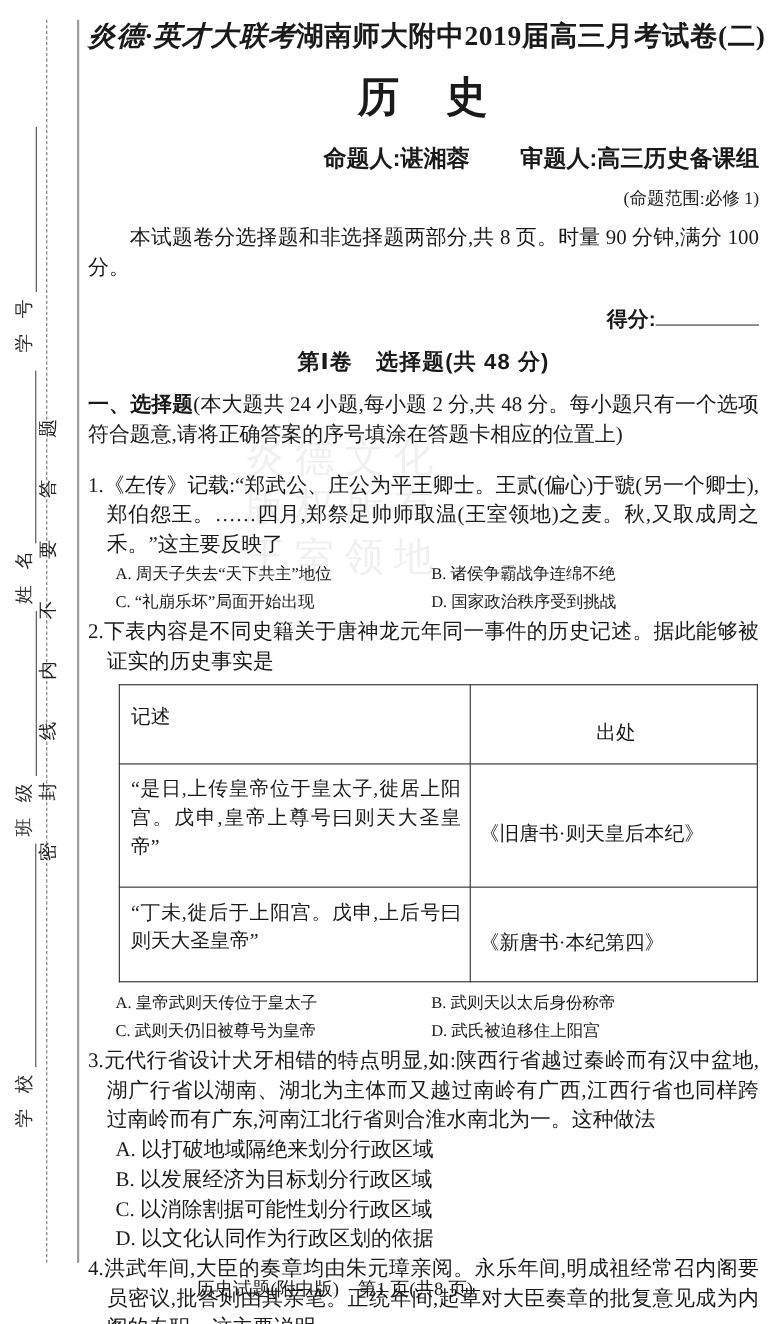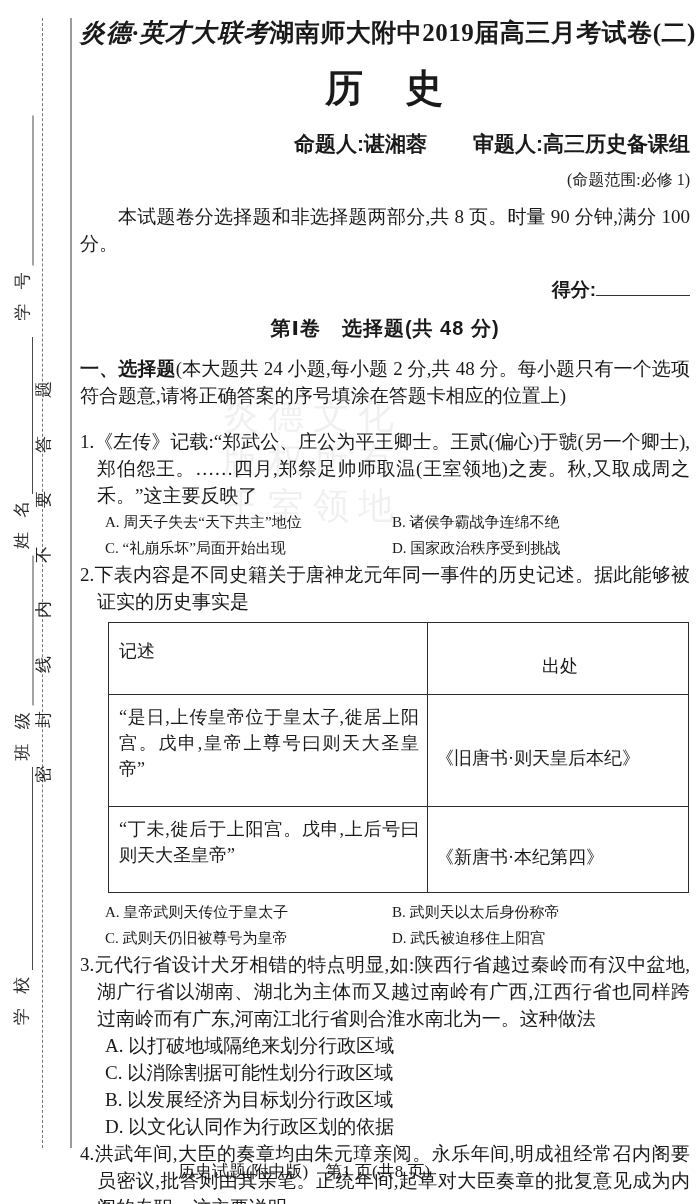--- a/index.html
+++ b/index.html
@@ -162,22 +162,22 @@
   <div class="options-2col">
     <span class="opt-a">C. 武则天仍旧被尊号为皇帝</span>
     <span>D. 武氏被迫移住上阳宫</span>
   </div>
 
   <p class="question">
     <span>3.</span><span>元代行省设计犬牙相错的特点明显,如:陕西行省越过秦岭而有汉中盆地,湖广行省以湖南、湖北为主体而又越过南岭有广西,江西行省也同样跨过南岭而有广东,河南江北行省则合淮水南北为一。这种做法</span>
   </p>
   <div class="options-list">
     <div class="opt-row">A. 以打破地域隔绝来划分行政区域</div>
+    <div class="opt-row">B. 以发展经济为目标划分行政区域</div>
     <div class="opt-row">C. 以消除割据可能性划分行政区域</div>
-    <div class="opt-row">B. 以发展经济为目标划分行政区域</div>
     <div class="opt-row">D. 以文化认同作为行政区划的依据</div>
   </div>
 
   <p class="question">
     <span>4.</span><span>洪武年间,大臣的奏章均由朱元璋亲阅。永乐年间,明成祖经常召内阁要员密议,批答则由其亲笔。正统年间,起草对大臣奏章的批复意见成为内阁的专职。这主要说明</span>
   </p>
 
 </main>
 
 <div class="footer">历史试题(附中版)　第1 页(共8 页)</div>

